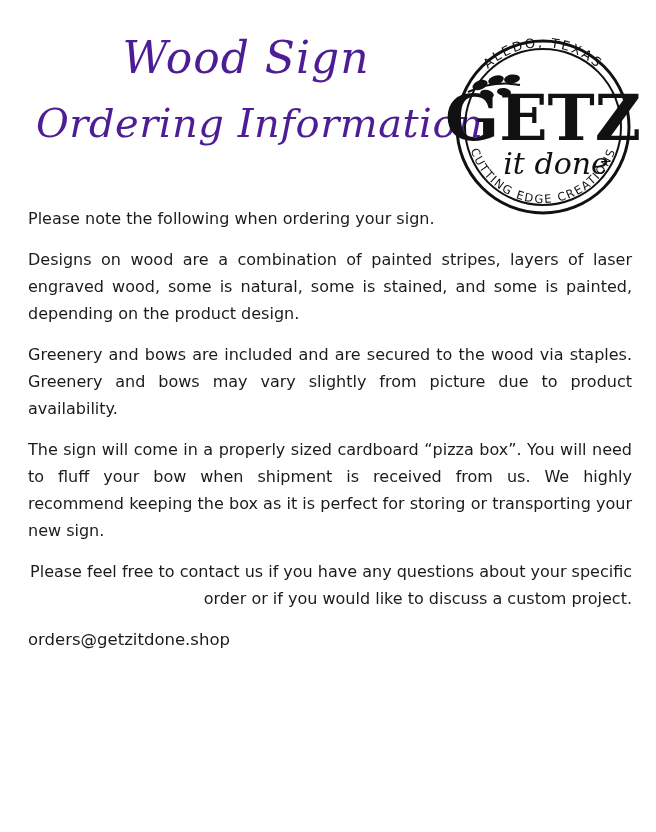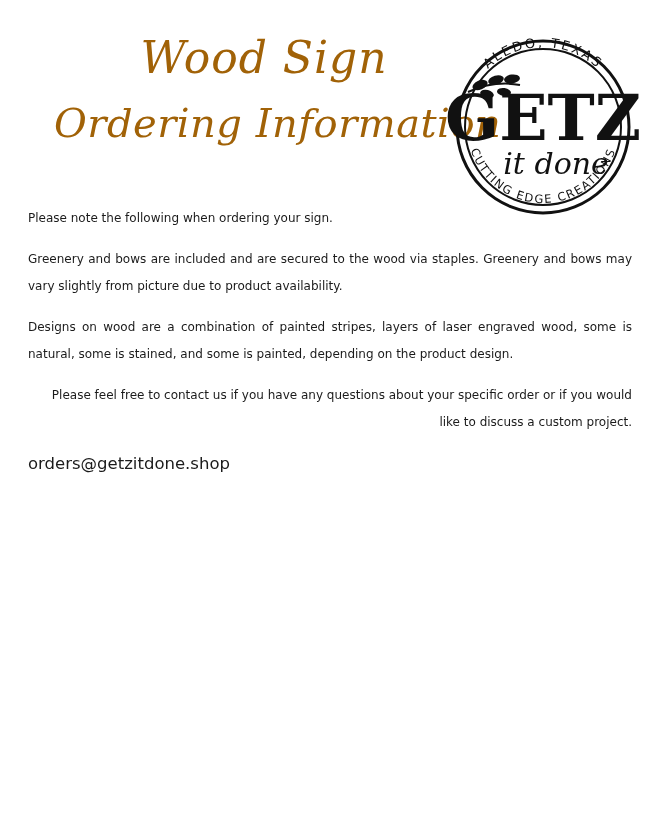--- a/index.html
+++ b/index.html
@@ -25,23 +25,22 @@
 
   
   .heading {
     position: absolute;
     top: 28px;
     left: 36px;
     width: 420px;
     text-align: center;
     font-family: "DejaVu Serif", serif;
     font-style: italic;
-    color: #a16207;
+    color: #4c1d95;
     pointer-events: none;
-    margin-left: 18px;
   }
   .heading-line1 {
     font-size: 44px;
     line-height: 60px;
     letter-spacing: 1px;
     white-space: nowrap;
   }
   .heading-line2 {
     font-size: 40px;
     line-height: 58px;
@@ -61,21 +60,21 @@
   .logo svg { display: block; }
 
   
   .content {
     position: absolute;
     top: 205px;
     left: 28px;
     width: 604px;
   }
   .para {
-    font-size: 12px;
+    font-size: 16px;
     line-height: 27px;
     margin: 0 0 14px 0;
     text-align: justify;
     text-justify: inter-word;
     hyphens: auto;
     -webkit-hyphens: auto;
     color: #1b1b1b;
   }
   .para.last-short {
     text-align: right;
@@ -123,19 +122,20 @@
       </g>
 
       <text x="105" y="118" text-anchor="middle" font-family="DejaVu Serif, serif" font-weight="bold" font-size="64" fill="#111" textLength="196" lengthAdjust="spacingAndGlyphs">GETZ</text>
 
       <text x="118" y="152" text-anchor="middle" font-family="DejaVu Serif, serif" font-style="italic" font-size="30" fill="#111">it done</text>
     </svg>
   </div>
 
   <div class="content">
     <p class="para">Please note the following when ordering your sign.</p>
+    <p class="para">Designs on wood are a combination of painted stripes, layers of laser engraved wood, some is natural, some is stained, and some is painted, depending on the product design.</p>
     <p class="para">Greenery and bows are included and are secured to the wood via staples. Greenery and bows may vary slightly from picture due to product availability.</p>
-    <p class="para">Designs on wood are a combination of painted stripes, layers of laser engraved wood, some is natural, some is stained, and some is painted, depending on the product design.</p>
+    <p class="para">The sign will come in a properly sized cardboard “pizza box”. You will need to fluff your bow when shipment is received from us. We highly recommend keeping the box as it is perfect for storing or transporting your new sign.</p>
     <p class="para last-short">Please feel free to contact us if you have any questions about your specific order or if you would like to discuss a custom project.</p>
     <p class="email">orders@getzitdone.shop</p>
   </div>
 
 </div>
 
 </body></html>

